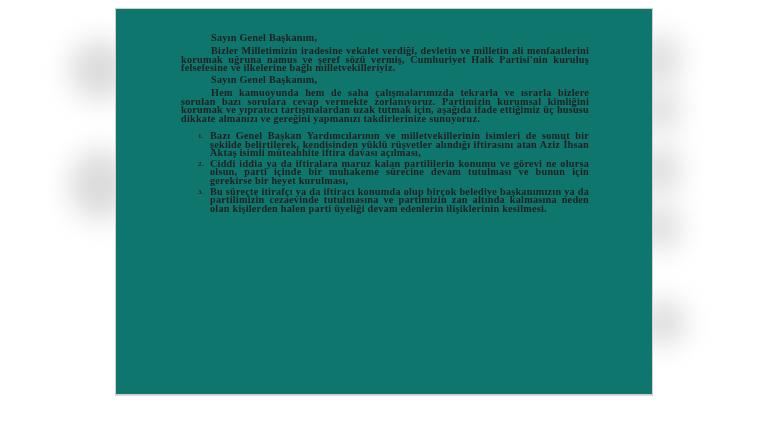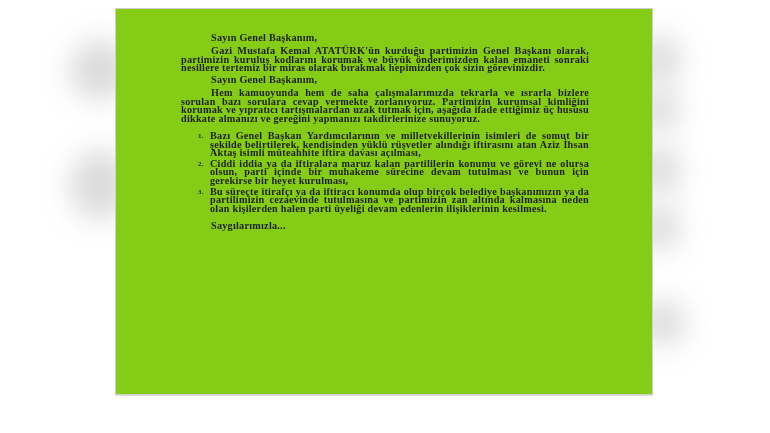--- a/index.html
+++ b/index.html
@@ -3,21 +3,21 @@
 <meta charset="utf-8">
 <style>
   html, body { margin: 0; padding: 0; }
   body {
     width: 770px; height: 433px; background: #ffffff; position: relative; overflow: hidden;
     font-family: "Liberation Serif", "DejaVu Serif", serif;
   }
   .blur { position: absolute; background: #bdbdbd; border-radius: 50%; filter: blur(14px); opacity: 0.55; }
   .page {
     position: absolute; left: 115px; top: 8px; width: 536px; height: 385px;
-    background: #84cc16; border: 1px solid #cfcfcf; box-shadow: 0 1px 0 #dcdcdc;
+    background: #0f766e; border: 1px solid #cfcfcf; box-shadow: 0 1px 0 #dcdcdc;
   }
   .text {
     position: absolute; left: 65px; top: 25px; width: 408px;
     font-size: 10.2px; line-height: 8.5px; color: #1f1f1f; font-weight: bold;
     letter-spacing: 0.25px;
   }
   .salute { margin: 0 0 4.5px 30px; }
   .para { margin: 0 0 3.5px 0; text-align: justify; text-indent: 30px; }
   .para:after { content: ""; }
   .list { list-style: none; margin: 9px 0 0 0; padding: 0; }
@@ -32,32 +32,31 @@
 <div class="blur" style="left:70px;top:150px;width:60px;height:70px;"></div>
 <div class="blur" style="left:640px;top:35px;width:40px;height:50px;"></div>
 <div class="blur" style="left:640px;top:90px;width:40px;height:40px;"></div>
 <div class="blur" style="left:640px;top:145px;width:40px;height:50px;"></div>
 <div class="blur" style="left:640px;top:205px;width:40px;height:45px;"></div>
 <div class="blur" style="left:640px;top:300px;width:45px;height:45px;"></div>
 
 <div class="page">
   <div class="text">
     <div class="salute">Sayın Genel Başkanım,</div>
-    <p class="para">Gazi Mustafa Kemal ATATÜRK'ün kurduğu partimizin Genel Başkanı olarak, partimizin kuruluş kodlarını korumak ve büyük önderimizden kalan emaneti sonraki nesillere tertemiz bir miras olarak bırakmak hepimizden çok sizin görevinizdir.</p>
+    <p class="para">Bizler Milletimizin iradesine vekalet verdiği, devletin ve milletin ali menfaatlerini korumak uğruna namus ve şeref sözü vermiş, Cumhuriyet Halk Partisi'nin kuruluş felsefesine ve ilkelerine bağlı milletvekilleriyiz.</p>
     <div class="salute" style="margin-top:3px;">Sayın Genel Başkanım,</div>
     <p class="para">Hem kamuoyunda hem de saha çalışmalarımızda tekrarla ve ısrarla bizlere sorulan bazı sorulara cevap vermekte zorlanıyoruz. Partimizin kurumsal kimliğini korumak ve yıpratıcı tartışmalardan uzak tutmak için, aşağıda ifade ettiğimiz üç hususu dikkate almanızı ve gereğini yapmanızı takdirlerinize sunuyoruz.</p>
     <ol class="list">
       <li>
         <span class="num">1.</span>
         <span>Bazı Genel Başkan Yardımcılarının ve milletvekillerinin isimleri de somut bir şekilde belirtilerek, kendisinden yüklü rüşvetler alındığı iftirasını atan Aziz İhsan Aktaş isimli müteahhite iftira davası açılması,</span>
       </li>
       <li>
         <span class="num">2.</span>
         <span>Ciddi iddia ya da iftiralara maruz kalan partililerin konumu ve görevi ne olursa olsun, parti içinde bir muhakeme sürecine devam tutulması ve bunun için gerekirse bir heyet kurulması,</span>
       </li>
       <li>
         <span class="num">3.</span>
         <span>Bu süreçte itirafçı ya da iftiracı konumda olup birçok belediye başkanımızın ya da partilimizin cezaevinde tutulmasına ve partimizin zan altında kalmasına neden olan kişilerden halen parti üyeliği devam edenlerin ilişiklerinin kesilmesi.</span>
       </li>
     </ol>
-    <div class="closing">Saygılarımızla...</div>
   </div>
 </div>
 
 </body></html>

